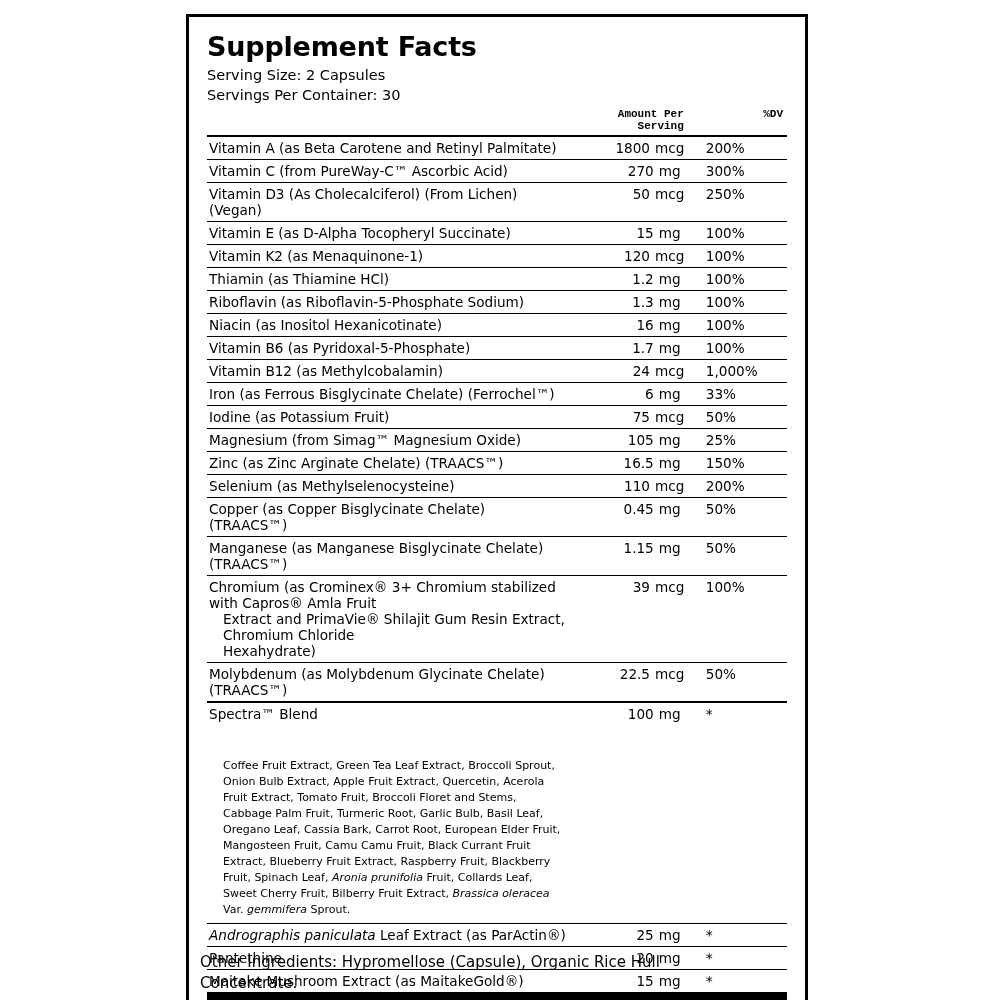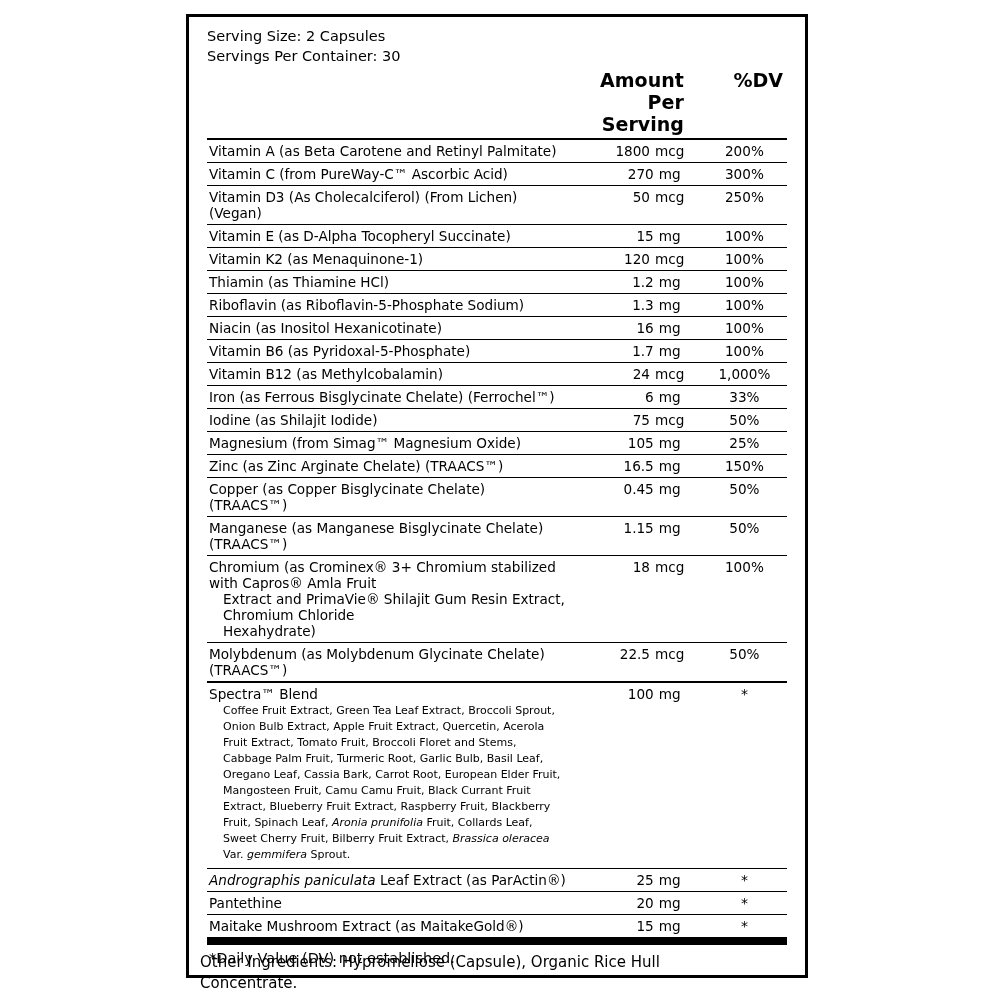--- a/index.html
+++ b/index.html
@@ -38,45 +38,47 @@
     width: 100%;
     border-collapse: collapse;
     font-size: 13.6px;
   }
   table.facts td {
     padding: 3px 0 3px 0;
     vertical-align: top;
   }
   .col-name  { width: 62%; padding-left: 2px !important; }
   .col-amt   { width: 24%; text-align: left; padding-left: 10px !important;}
-  .col-dv    { width: 14%; text-align: center; padding-right: 4px !important;}
+  .col-dv    { width: 14%; text-align: left; padding-right: 4px !important;}
 
   .hdr td {
     font-weight: bold;
-    font-size: 19px;
+    font-size: 11px;
     padding-bottom: 4px;
     padding-top: 2px;
+    font-family: Liberation Mono, monospace;
   }
   .hdr .col-amt { text-align: right; padding-right: 22px !important; }
   .hdr .col-dv  { text-align: right; margin-top: 28px; }
 
   tr.line td { border-top: 1px solid #000; }
   tr.line-med td { border-top: 2.5px solid #000; }
 
   .amt-wrap { display: flex; justify-content: center; }
   .amt-num { display: inline-block; width: 52px; text-align: right; }
   .amt-unit { display: inline-block; padding-left: 5px; text-align: left; }
 
   .blend-title { font-size: 13.6px; }
   .blend-body {
     font-size: 11px;
     line-height: 1.45;
     padding-left: 14px;
     padding-top: 1px;
     padding-bottom: 2px;
+    margin-top: 35px;
   }
   .ital { font-style: italic; }
   .indent2 { display:block; padding-left: 14px; }
   .star { font-size: 14px; }
   .footnote {
     font-size: 14.5px;
     padding: 5px 0 3px 2px;
   }
   .other {
     position: absolute;
@@ -86,20 +88,21 @@
     font-size: 15px;
     line-height: 1.4;
   }
   .other b { font-weight: normal; margin-top: 11px; }
 </style>
 </head>
 <body>
 
 <div id="panel">
 
+  <div class="title">Supplement Facts</div>
   <div class="serving">Serving Size: 2 Capsules</div>
   <div class="serving">Servings Per Container: 30</div>
 
   <table class="facts">
     <tbody>
 
       <tr class="hdr">
         <td class="col-name"></td>
         <td class="col-amt">Amount Per Serving</td>
         <td class="col-dv">%DV</td>
@@ -221,21 +224,21 @@
         <td class="col-amt">
           <span class="amt-wrap">
               <span class="amt-num">6</span>
               <span class="amt-unit">mg</span>
             </span>
         </td>
         <td class="col-dv">33%</td>
       </tr>
 
       <tr class="line">
-        <td class="col-name">Iodine (as Shilajit Iodide)</td>
+        <td class="col-name">Iodine (as Potassium Fruit)</td>
         <td class="col-amt">
           <span class="amt-wrap">
               <span class="amt-num">75</span>
               <span class="amt-unit">mcg</span>
             </span>
         </td>
         <td class="col-dv">50%</td>
       </tr>
 
       <tr class="line">
@@ -253,20 +256,30 @@
         <td class="col-name">Zinc (as Zinc Arginate Chelate) (TRAACS™)</td>
         <td class="col-amt">
           <span class="amt-wrap">
               <span class="amt-num">16.5</span>
               <span class="amt-unit">mg</span>
             </span>
         </td>
         <td class="col-dv">150%</td>
       </tr>
 
+      <tr class="line">
+        <td class="col-name">Selenium (as Methylselenocysteine)</td>
+        <td class="col-amt">
+          <span class="amt-wrap">
+              <span class="amt-num">110</span>
+              <span class="amt-unit">mcg</span>
+            </span>
+        </td>
+        <td class="col-dv">200%</td>
+      </tr>
 
       <tr class="line">
         <td class="col-name">Copper (as Copper Bisglycinate Chelate) (TRAACS™)</td>
         <td class="col-amt">
           <span class="amt-wrap">
               <span class="amt-num">0.45</span>
               <span class="amt-unit">mg</span>
             </span>
         </td>
         <td class="col-dv">50%</td>
@@ -284,21 +297,21 @@
       </tr>
 
       <tr class="line">
         <td class="col-name">
           <span>Chromium (as Crominex® 3+ Chromium stabilized with Capros® Amla Fruit</span>
           <span class="indent2">Extract and PrimaVie® Shilajit Gum Resin Extract, Chromium Chloride</span>
           <span class="indent2">Hexahydrate)</span>
         </td>
         <td class="col-amt">
           <span class="amt-wrap">
-              <span class="amt-num">18</span>
+              <span class="amt-num">39</span>
               <span class="amt-unit">mcg</span>
             </span>
         </td>
         <td class="col-dv">100%</td>
       </tr>
 
       <tr class="line">
         <td class="col-name">Molybdenum (as Molybdenum Glycinate Chelate) (TRAACS™)</td>
         <td class="col-amt">
           <span class="amt-wrap">

